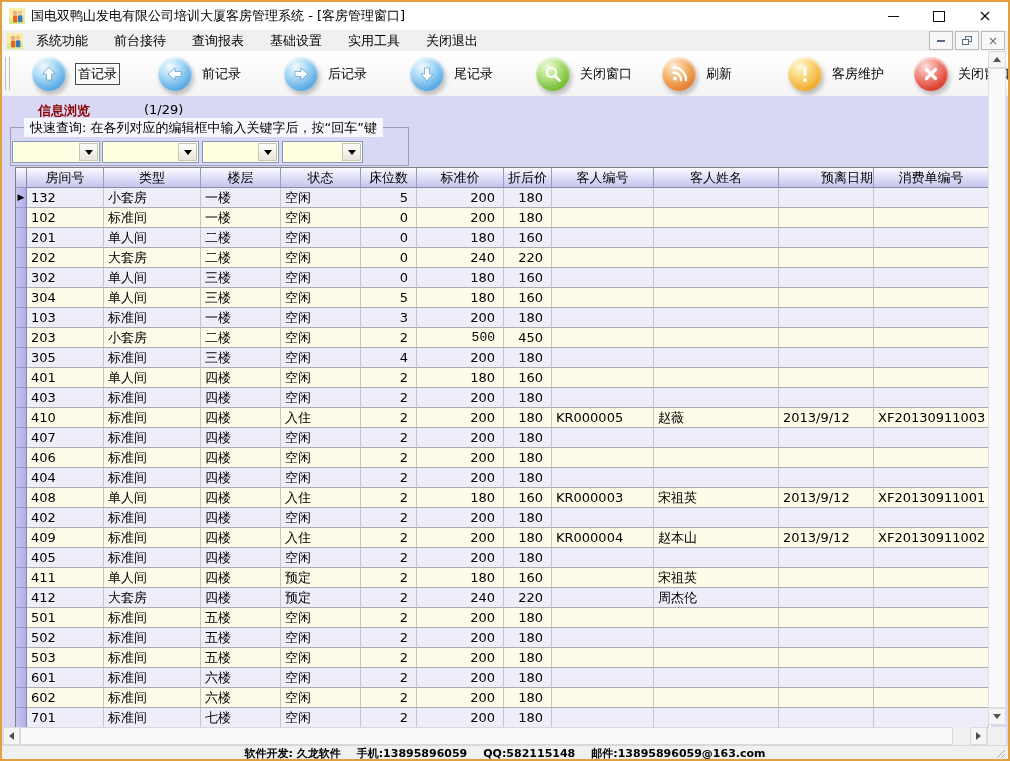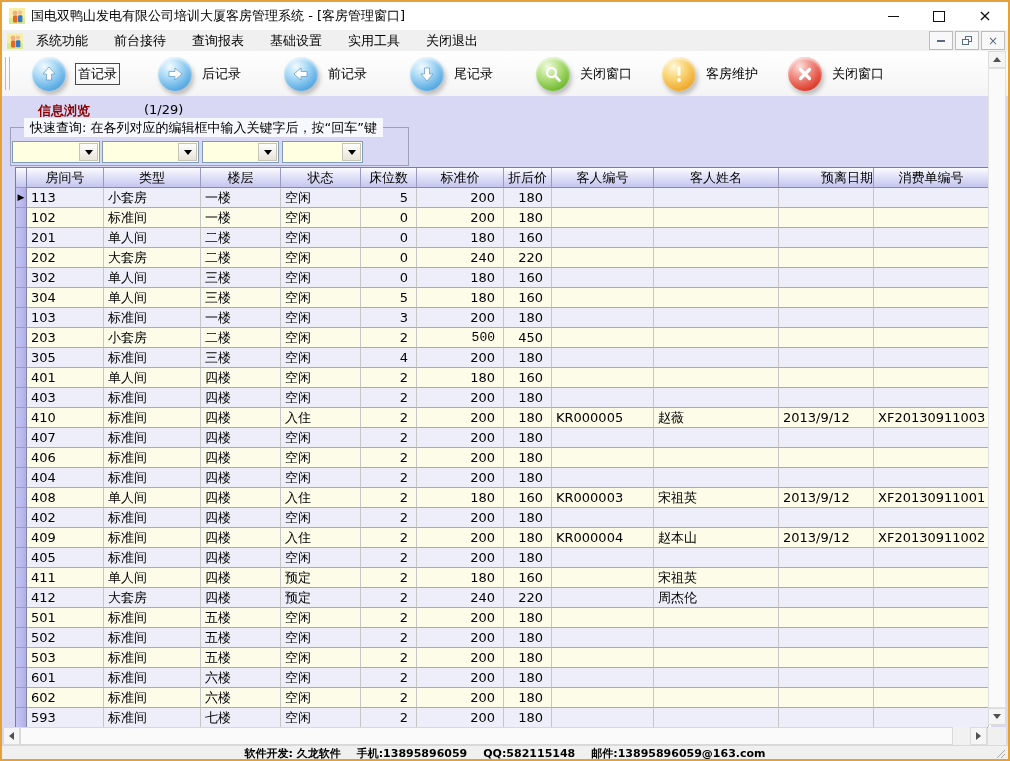--- a/index.html
+++ b/index.html
@@ -142,49 +142,59 @@
       <div class="orb blue">
           <svg width="20" height="20" viewBox="0 0 20 20">
             <path d="M10 3 L16 10 L12.5 10 L12.5 16 L7.5 16 L7.5 10 L4 10 Z" fill="#fff" stroke="#4E86B8" stroke-width="0.6"></path>
           </svg>
         </div>
       <span class="tlabel">首记录</span>
     </div>
     <div class="tbtn">
       <div class="orb blue">
           <svg width="20" height="20" viewBox="0 0 20 20">
-            <path d="M10 3 L16 10 L12.5 10 L12.5 16 L7.5 16 L7.5 10 L4 10 Z" fill="#fff" stroke="#4E86B8" stroke-width="0.6" transform="rotate(90 10 10)"></path>
-          </svg>
-        </div>
-      <span class="tlabel">后记录</span>
+            <path d="M10 3 L16 10 L12.5 10 L12.5 16 L7.5 16 L7.5 10 L4 10 Z" fill="#fff" stroke="#4E86B8" stroke-width="0.6" transform="rotate(-90 10 10)"></path>
+          </svg>
+        </div>
+      <span class="tlabel">前记录</span>
     </div>
     <div class="tbtn">
       <div class="orb blue">
           <svg width="20" height="20" viewBox="0 0 20 20">
-            <path d="M10 3 L16 10 L12.5 10 L12.5 16 L7.5 16 L7.5 10 L4 10 Z" fill="#fff" stroke="#4E86B8" stroke-width="0.6" transform="rotate(-90 10 10)"></path>
-          </svg>
-        </div>
-      <span class="tlabel">前记录</span>
+            <path d="M10 3 L16 10 L12.5 10 L12.5 16 L7.5 16 L7.5 10 L4 10 Z" fill="#fff" stroke="#4E86B8" stroke-width="0.6" transform="rotate(90 10 10)"></path>
+          </svg>
+        </div>
+      <span class="tlabel">后记录</span>
     </div>
     <div class="tbtn">
       <div class="orb blue">
           <svg width="20" height="20" viewBox="0 0 20 20">
             <path d="M10 3 L16 10 L12.5 10 L12.5 16 L7.5 16 L7.5 10 L4 10 Z" fill="#fff" stroke="#4E86B8" stroke-width="0.6" transform="rotate(180 10 10)"></path>
           </svg>
         </div>
       <span class="tlabel">尾记录</span>
     </div>
     <div class="tbtn">
       <div class="orb green">
           <svg width="20" height="20" viewBox="0 0 20 20">
             <circle cx="8.5" cy="8.5" r="4.5" fill="none" stroke="#fff" stroke-width="2.2"></circle>
             <line x1="12" y1="12" x2="16.5" y2="16.5" stroke="#fff" stroke-width="2.6" stroke-linecap="round"></line>
           </svg>
         </div>
       <span class="tlabel">关闭窗口</span>
+    </div>
+    <div class="tbtn">
+      <div class="orb orange">
+          <svg width="20" height="20" viewBox="0 0 20 20">
+            <circle cx="6" cy="14.5" r="2" fill="#fff"></circle>
+            <path d="M4.5 8.5 a7.5 7.5 0 0 1 7.5 7.5" fill="none" stroke="#fff" stroke-width="2.4" stroke-linecap="round"></path>
+            <path d="M4.5 3.5 a12.5 12.5 0 0 1 12.5 12.5" fill="none" stroke="#fff" stroke-width="2.4" stroke-linecap="round"></path>
+          </svg>
+        </div>
+      <span class="tlabel">刷新</span>
     </div>
     <div class="tbtn">
       <div class="orb amber">
           <svg width="20" height="20" viewBox="0 0 20 20">
             <rect x="8.6" y="2.6" width="2.8" height="9.4" rx="1.4" fill="#fff"></rect>
             <circle cx="10" cy="16" r="1.9" fill="#fff"></circle>
           </svg>
         </div>
       <span class="tlabel">客房维护</span>
     </div>
@@ -240,21 +250,21 @@
           <div class="ghcell" style="width: 87px;">标准价</div>
           <div class="ghcell" style="width: 48px;">折后价</div>
           <div class="ghcell" style="width: 102px;">客人编号</div>
           <div class="ghcell" style="width: 125px;">客人姓名</div>
           <div class="ghcell" style="width: 95px; text-align: right;">预离日期</div>
           <div class="ghcell" style="width: 115px;">消费单编号</div>
         </div>
       <div id="grid-body">
           <div class="grow lav">
             <div class="gsel">▶</div>
-            <div class="gcell al" style="width: 77px;">113</div>
+            <div class="gcell al" style="width: 77px;">132</div>
             <div class="gcell al" style="width: 97px;">小套房</div>
             <div class="gcell al" style="width: 80px;">一楼</div>
             <div class="gcell al" style="width: 80px;">空闲</div>
             <div class="gcell ar" style="width: 56px;">5</div>
             <div class="gcell ar" style="width: 87px;">200</div>
             <div class="gcell ar" style="width: 48px;">180</div>
             <div class="gcell al" style="width: 102px;"></div>
             <div class="gcell al" style="width: 125px;"></div>
             <div class="gcell al" style="width: 95px;"></div>
             <div class="gcell al" style="width: 115px;"></div>
@@ -604,21 +614,21 @@
             <div class="gcell ar" style="width: 56px;">2</div>
             <div class="gcell ar" style="width: 87px;">200</div>
             <div class="gcell ar" style="width: 48px;">180</div>
             <div class="gcell al" style="width: 102px;"></div>
             <div class="gcell al" style="width: 125px;"></div>
             <div class="gcell al" style="width: 95px;"></div>
             <div class="gcell al" style="width: 115px;"></div>
           </div>
           <div class="grow lav">
             <div class="gsel"></div>
-            <div class="gcell al" style="width: 77px;">593</div>
+            <div class="gcell al" style="width: 77px;">701</div>
             <div class="gcell al" style="width: 97px;">标准间</div>
             <div class="gcell al" style="width: 80px;">七楼</div>
             <div class="gcell al" style="width: 80px;">空闲</div>
             <div class="gcell ar" style="width: 56px;">2</div>
             <div class="gcell ar" style="width: 87px;">200</div>
             <div class="gcell ar" style="width: 48px;">180</div>
             <div class="gcell al" style="width: 102px;"></div>
             <div class="gcell al" style="width: 125px;"></div>
             <div class="gcell al" style="width: 95px;"></div>
             <div class="gcell al" style="width: 115px;"></div>

